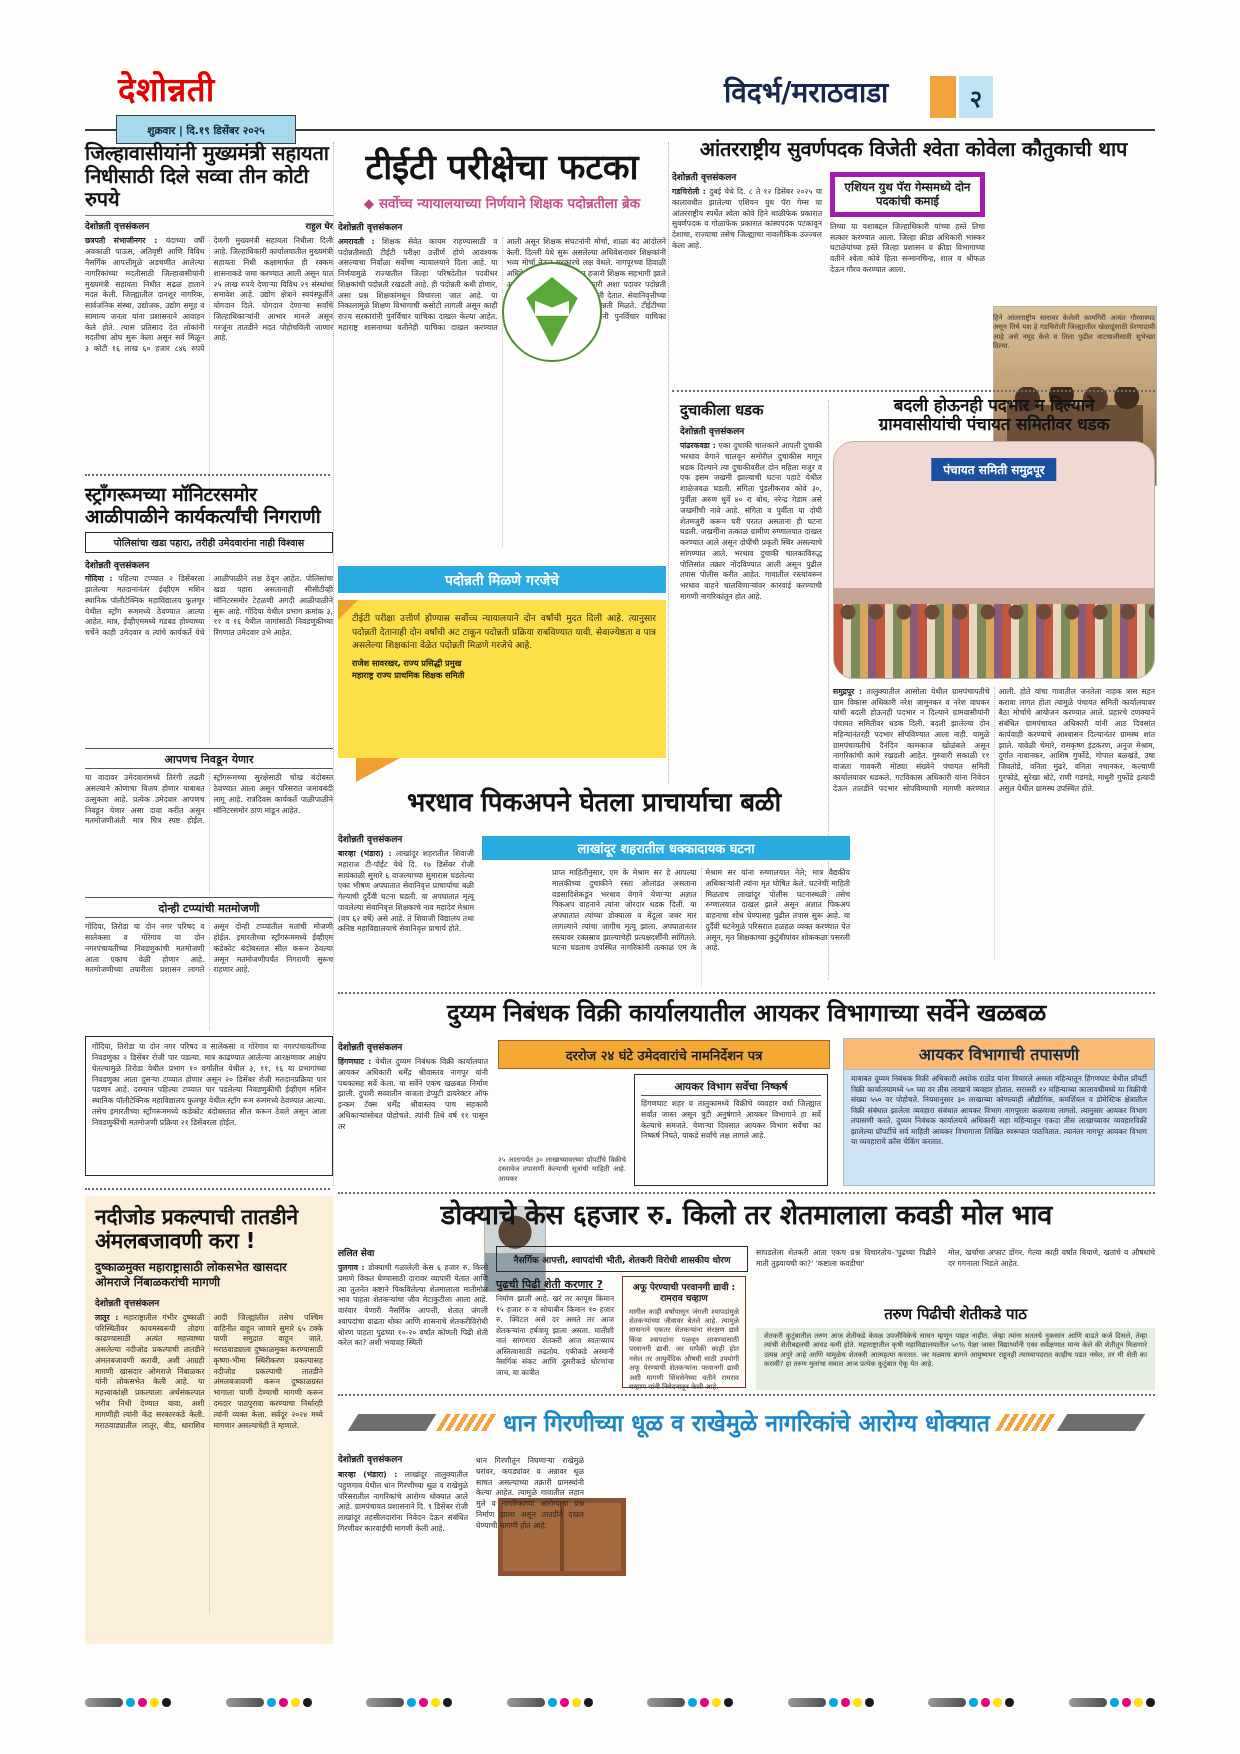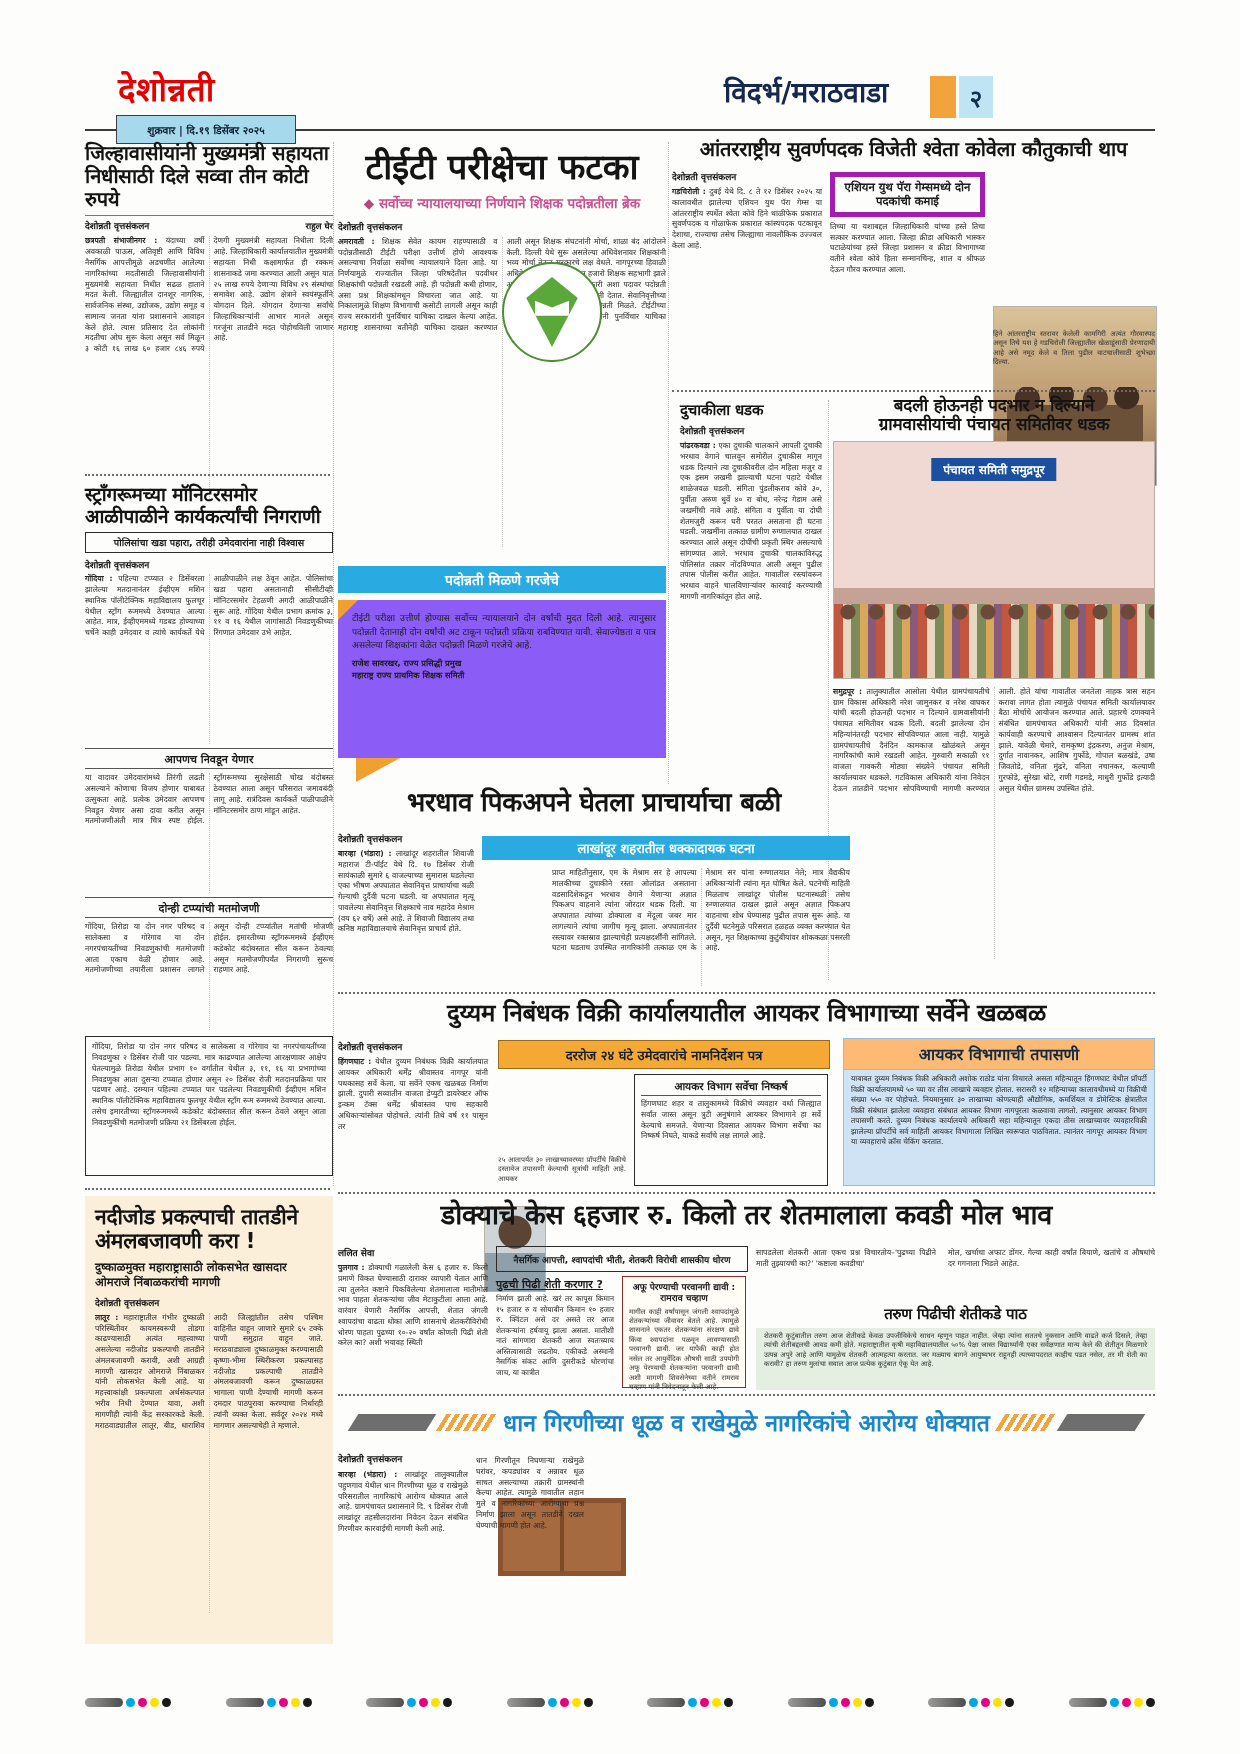--- a/index.html
+++ b/index.html
@@ -17,21 +17,21 @@
   .thinline{background:#3a3a3a;height:2px;}
   .masthead{color:#e40000;font-size:33px;font-weight:bold;letter-spacing:0.5px;}
   .datebox{background:#a6d9ec;border:1px solid #3f3f3f;display:flex;align-items:center;justify-content:center;
            font-size:10.5px;font-weight:bold;color:#0d2233;}
   .section-title{font-size:28px;font-weight:bold;color:#17284e;}
   .pagenum{background:#bfe4f4;display:flex;align-items:center;justify-content:center;
            font-size:24px;font-weight:bold;color:#10304d;}
   .orangesq{background:#f2a33c;}
   .subpink{color:#c9518f;font-weight:bold;font-size:13.5px;line-height:1.25;}
   .bluebar{background:#29abe2;color:#fff;font-weight:bold;display:flex;align-items:center;justify-content:center;}
-  .quotebox{background:#8b5cf6;position:relative;padding:12px 10px 6px 14px;}
+  .quotebox{background:#fde047;position:relative;padding:12px 10px 6px 14px;}
   .q-corner{position:absolute;top:0;left:0;width:0;height:0;border-left:20px solid #f0a030;border-bottom:20px solid transparent;}
   .q-tail{position:absolute;left:18px;bottom:-24px;width:0;height:0;border-top:24px solid #f0a030;border-right:44px solid transparent;}
   .attr{font-size:8.2px;font-weight:bold;margin-top:4px;}
   .crosshead{font-size:11px;font-weight:bold;text-align:center;border-top:1px solid #555;border-bottom:1px solid #555;padding:2px 0;margin:4px 0;}
   .boxed{border:1px solid #2b2b2b;}
   .orangebox{background:#f5a833;border:1px solid #9a6a18;display:flex;align-items:center;justify-content:center;
              font-weight:bold;font-size:13px;color:#17202b;}
   .creambg{background:#fcefd9;}
   .tapasani{border:1px solid #9bbdd8;background:#cfe3f4;}
   .tapasani .tit{background:#fdba74;font-size:16px;font-weight:bold;color:#132c45;text-align:center;padding:4px 0;border-bottom:1px solid #9bbdd8;}
@@ -43,21 +43,21 @@
     background:repeating-linear-gradient(90deg,#f2a33c 0 5px,#ffffff 5px 9px);}
   .banner{display:flex;align-items:center;justify-content:center;gap:10px;}
   .ph{position:relative;overflow:hidden;border:1px solid #b9b2a6;}
   .ph-award{background:linear-gradient(180deg,#d9c39a 0%,#c2a176 45%,#8a6b4a 100%);}
   .ph-award:before{content:"";position:absolute;left:8%;bottom:0;width:84%;height:55%;
     background:radial-gradient(circle 12px at 15% 12%,#4a3326 12px,transparent 13px),
                radial-gradient(circle 12px at 40% 8%,#3c2a1f 12px,transparent 13px),
                radial-gradient(circle 12px at 65% 12%,#55392a 12px,transparent 13px),
                radial-gradient(circle 12px at 88% 10%,#402d20 12px,transparent 13px),
                linear-gradient(180deg,transparent 0 18%,#6b5138 18% 100%);}
-  .ph-panchayat{background:linear-gradient(180deg,#f0d9d2 0 62%,#c4a396 62% 100%);}
+  .ph-panchayat{background:linear-gradient(180deg,#f0d9d2 0 62%,#c4a396 62% 100%);border-radius:21px;}
   .crowd{position:absolute;left:0;right:0;bottom:0;height:74px;
     background:radial-gradient(circle 7px at 14px 8px,#6b4a3a 7px,transparent 8px),
                repeating-linear-gradient(90deg,#c2563f 0 9px,#e8d8c2 9px 17px,#7d8a5a 17px 26px,#d9a75a 26px 34px,#8a5a7d 34px 42px);
     background-size:28px 74px, auto;}
   .psign{position:absolute;top:16px;left:50%;transform:translateX(-50%);background:#1b4fa0;color:#fff;
     font-size:12px;font-weight:bold;padding:3px 12px;white-space:nowrap;}
   .ph-portrait{background:radial-gradient(circle 16px at 50% 30%,#5a4434 16px,transparent 17px),
                linear-gradient(180deg,#cfd4d6 0 55%,#8fa0aa 55% 100%);}
   .ph-door{border:5px solid #8a5433;background:linear-gradient(90deg,#a56a3f 0 48%,#7d4a28 48% 52%,#a56a3f 52% 100%);}
   .tet-logo{border:2px solid #4e8f33;border-radius:50%;background:#fff;display:flex;align-items:center;justify-content:center;}
@@ -161,21 +161,21 @@
     <div class="body" style="margin-top:4px;height:170px;">
       <span class="dl">गडचिरोली :</span>
       <span>दुबई येथे दि. ८ ते १२ डिसेंबर २०२५ या कालावधीत झालेल्या एशियन युथ पॅरा गेम्स या आंतरराष्ट्रीय स्पर्धेत श्वेता कोवे हिने थाळीफेक प्रकारात सुवर्णपदक व गोळाफेक प्रकारात कांस्यपदक पटकावून देशाचा, राज्याचा तसेच जिल्ह्याचा नावलौकिक उज्ज्वल केला आहे.</span>
     </div>
   </div>
   <div class="abs" style="left:830px;top:172px;width:155px;">
     <div class="insetbox">एशियन युथ पॅरा गेम्समध्ये दोन पदकांची कमाई</div>
     <div class="body" style="margin-top:5px;height:135px;">तिच्या या यशाबद्दल जिल्हाधिकारी यांच्या हस्ते तिचा सत्कार करण्यात आला. जिल्हा क्रीडा अधिकारी भास्कर घटाळेयांच्या हस्ते जिल्हा प्रशासन व क्रीडा विभागाच्या वतीने श्वेता कोवे हिला सन्मानचिन्ह, शाल व श्रीफळ देऊन गौरव करण्यात आला.</div>
   </div>
   <div class="abs ph ph-award" style="left:993px;top:148px;width:162px;height:178px;"></div>
-  <div class="abs smallcap" style="left:993px;top:330px;width:162px;height:52px;">हिने आंतरराष्ट्रीय स्तरावर केलेली कामगिरी अत्यंत गौरवास्पद असून तिचे यश हे गडचिरोली जिल्ह्यातील खेळाडूंसाठी प्रेरणादायी आहे असे नमूद केले व तिला पुढील वाटचालीसाठी शुभेच्छा दिल्या.</div>
+  <div class="abs smallcap" style="left:993px;top:314px;width:162px;height:52px;">हिने आंतरराष्ट्रीय स्तरावर केलेली कामगिरी अत्यंत गौरवास्पद असून तिचे यश हे गडचिरोली जिल्ह्यातील खेळाडूंसाठी प्रेरणादायी आहे असे नमूद केले व तिला पुढील वाटचालीसाठी शुभेच्छा दिल्या.</div>
 
   <div class="abs hr-dot" style="left:672px;top:390px;width:483px;"></div>
   <div class="abs" style="left:680px;top:402px;width:142px;">
     <div class="hl" style="font-size:15px;">दुचाकीला धडक</div>
     <div class="byline" style="margin-top:5px;">देशोन्नती वृत्तसंकलन</div>
     <div class="body" style="margin-top:4px;height:420px;">
       <span class="dl">पांढरकवडा :</span>
       <span>एका दुचाकी चालकाने आपली दुचाकी भरधाव वेगाने चालवून समोरील दुचाकीस मागून धडक दिल्याने त्या दुचाकीवरील दोन महिला मजुर व एक इसम जखमी झाल्याची घटना पहाटे येथील शाळेजवळ घडली. संगिता पुंडलीकराव कोवे ३०, पुर्वीता अरुण धुर्वे ४० रा बोध, नरेन्द्र गेडाम असे जखमींची नावे आहे. संगिता व पुर्वीता या दोघी शेतमजुरी करून घरी परतत असताना ही घटना घडली. जखमींना तत्काळ ग्रामीण रुग्णालयात दाखल करण्यात आले असून दोघींची प्रकृती स्थिर असल्याचे सांगण्यात आले. भरधाव दुचाकी चालकाविरुद्ध पोलिसांत तक्रार नोंदविण्यात आली असून पुढील तपास पोलीस करीत आहेत. गावातील रस्त्यांवरून भरधाव वाहने चालविणाऱ्यांवर कारवाई करण्याची मागणी नागरिकांतून होत आहे.</span>
     </div>
   </div>

